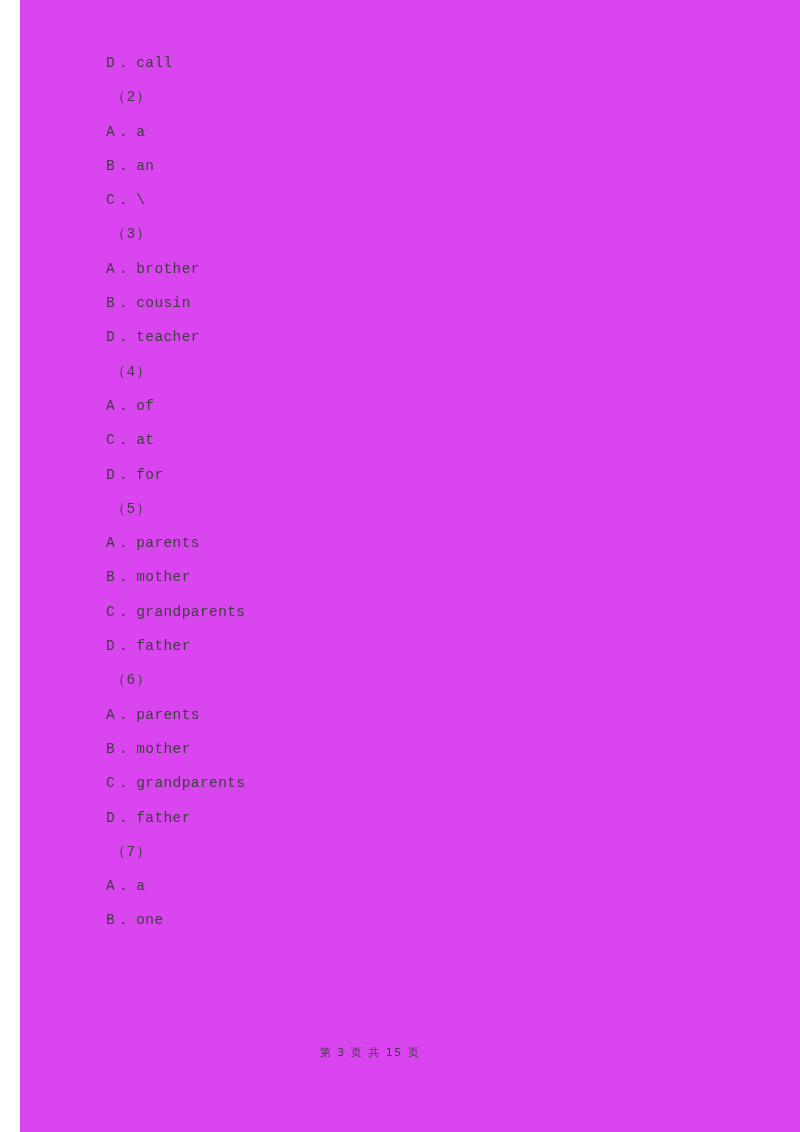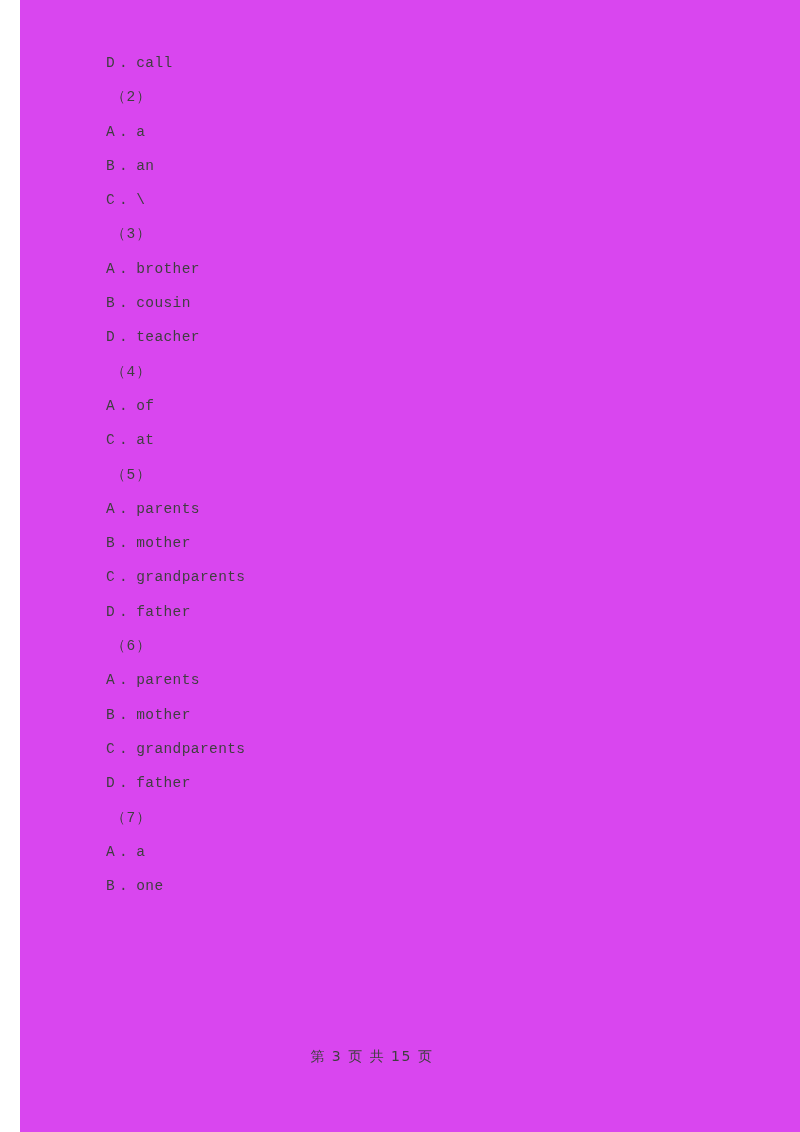--- a/index.html
+++ b/index.html
@@ -67,21 +67,21 @@
     letter-spacing: 1px;
   }
 
   #footer {
     position: absolute;
     left: 0;
     top: 1032px;
     width: 680px;
     text-align: center;
     font-family: "DejaVu Sans", "Liberation Sans", sans-serif;
-    font-size: 14px;
+    font-size: 11px;
     color: #3f3f3f;
     letter-spacing: 1.5px;
     white-space: pre;
   }
 </style>
 </head>
 <body style="color: rgb(63, 63, 63);">
 
 <div id="page" style="background: #d946ef; margin-left: 20px;">
   <div id="content">
@@ -90,20 +90,21 @@
       <div class="line option"><span class="opt-letter">A</span><span class="opt-sep">.</span><span class="opt-text">a</span></div>
       <div class="line option"><span class="opt-letter">B</span><span class="opt-sep">.</span><span class="opt-text">an</span></div>
       <div class="line option"><span class="opt-letter">C</span><span class="opt-sep">.</span><span class="opt-text">\</span></div>
       <div class="line qnum">（3）</div>
       <div class="line option"><span class="opt-letter">A</span><span class="opt-sep">.</span><span class="opt-text">brother</span></div>
       <div class="line option"><span class="opt-letter">B</span><span class="opt-sep">.</span><span class="opt-text">cousin</span></div>
       <div class="line option"><span class="opt-letter">D</span><span class="opt-sep">.</span><span class="opt-text">teacher</span></div>
       <div class="line qnum">（4）</div>
       <div class="line option"><span class="opt-letter">A</span><span class="opt-sep">.</span><span class="opt-text">of</span></div>
       <div class="line option"><span class="opt-letter">C</span><span class="opt-sep">.</span><span class="opt-text">at</span></div>
+      <div class="line option"><span class="opt-letter">D</span><span class="opt-sep">.</span><span class="opt-text">for</span></div>
       <div class="line qnum">（5）</div>
       <div class="line option"><span class="opt-letter">A</span><span class="opt-sep">.</span><span class="opt-text">parents</span></div>
       <div class="line option"><span class="opt-letter">B</span><span class="opt-sep">.</span><span class="opt-text">mother</span></div>
       <div class="line option"><span class="opt-letter">C</span><span class="opt-sep">.</span><span class="opt-text">grandparents</span></div>
       <div class="line option"><span class="opt-letter">D</span><span class="opt-sep">.</span><span class="opt-text">father</span></div>
       <div class="line qnum">（6）</div>
       <div class="line option"><span class="opt-letter">A</span><span class="opt-sep">.</span><span class="opt-text">parents</span></div>
       <div class="line option"><span class="opt-letter">B</span><span class="opt-sep">.</span><span class="opt-text">mother</span></div>
       <div class="line option"><span class="opt-letter">C</span><span class="opt-sep">.</span><span class="opt-text">grandparents</span></div>
       <div class="line option"><span class="opt-letter">D</span><span class="opt-sep">.</span><span class="opt-text">father</span></div>

